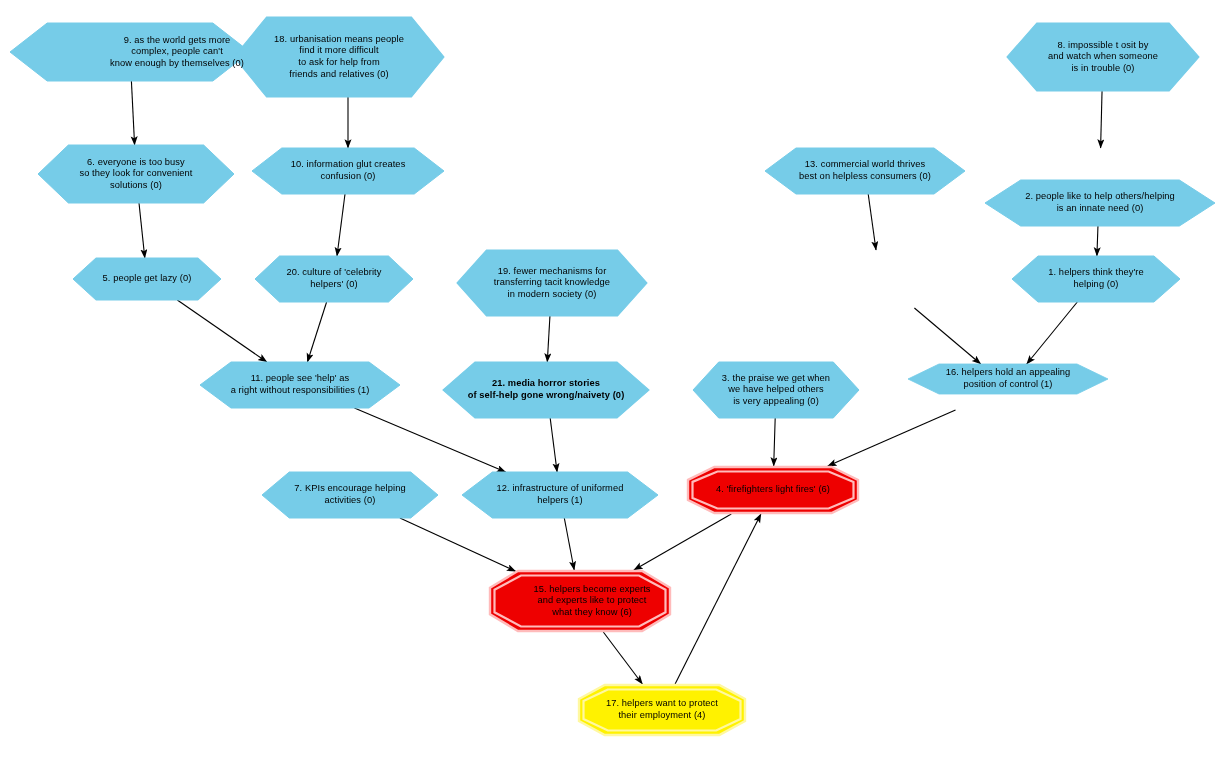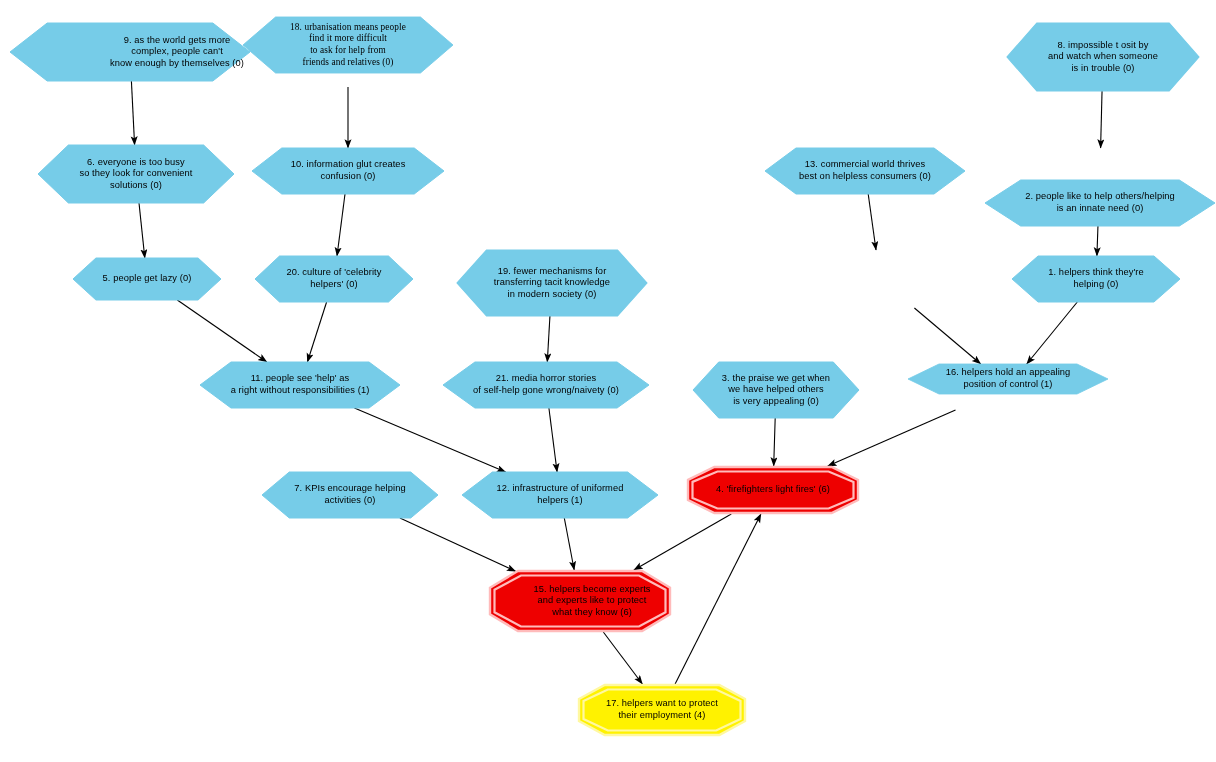--- a/index.html
+++ b/index.html
@@ -95,21 +95,21 @@
   </svg>
   <div id="node-layer">
       <div class="node" style="left: 10px; top: 23px; width: 240px; height: 58px; justify-content: flex-end;">
         <svg class="shape" viewBox="0 0 240 58" preserveAspectRatio="none">
           <polygon points="0.00,29.00 37.20,0.00 202.80,0.00 240.00,29.00 202.80,58.00 37.20,58.00" fill="#76CCE8" stroke="#76CCE8" stroke-width="1"></polygon>
         </svg>
         <span class="label">9. as the world gets more
 complex, people can't
 know enough by themselves  (0)</span>
       </div>
-      <div class="node" style="left: 243px; top: 17px; width: 210px; height: 56px; font-family: Liberation Serif, serif;">
+      <div class="node" style="left: 234px; top: 17px; width: 210px; height: 80px;">
         <svg class="shape" viewBox="0 0 210 70" preserveAspectRatio="none">
           <polygon points="0.00,35.00 32.55,0.00 177.45,0.00 210.00,35.00 177.45,70.00 32.55,70.00" fill="#76CCE8" stroke="#76CCE8" stroke-width="1"></polygon>
         </svg>
         <span class="label">18. urbanisation means people
 find it more difficult
 to ask for help from
 friends and relatives  (0)</span>
       </div>
       <div class="node" style="left: 1007px; top: 23px; width: 192px; height: 68px;">
         <svg class="shape" viewBox="0 0 192 58" preserveAspectRatio="none">
@@ -176,21 +176,21 @@
         <span class="label">1. helpers think they're
 helping  (0)</span>
       </div>
       <div class="node" style="left: 200px; top: 362px; width: 200px; height: 46px;">
         <svg class="shape" viewBox="0 0 200 46" preserveAspectRatio="none">
           <polygon points="0.00,23.00 31.00,0.00 169.00,0.00 200.00,23.00 169.00,46.00 31.00,46.00" fill="#76CCE8" stroke="#76CCE8" stroke-width="1"></polygon>
         </svg>
         <span class="label">11. people see 'help' as
 a right without responsibilities  (1)</span>
       </div>
-      <div class="node" style="left: 443px; top: 362px; width: 206px; height: 46px;">
+      <div class="node" style="left: 443px; top: 362px; width: 206px; height: 56px; font-weight: bold;">
         <svg class="shape" viewBox="0 0 206 46" preserveAspectRatio="none">
           <polygon points="0.00,23.00 31.93,0.00 174.07,0.00 206.00,23.00 174.07,46.00 31.93,46.00" fill="#76CCE8" stroke="#76CCE8" stroke-width="1"></polygon>
         </svg>
         <span class="label">21. media horror stories
 of self-help gone wrong/naivety  (0)</span>
       </div>
       <div class="node" style="left: 693px; top: 362px; width: 166px; height: 56px;">
         <svg class="shape" viewBox="0 0 166 56" preserveAspectRatio="none">
           <polygon points="0.00,28.00 25.73,0.00 140.27,0.00 166.00,28.00 140.27,56.00 25.73,56.00" fill="#76CCE8" stroke="#76CCE8" stroke-width="1"></polygon>
         </svg>

